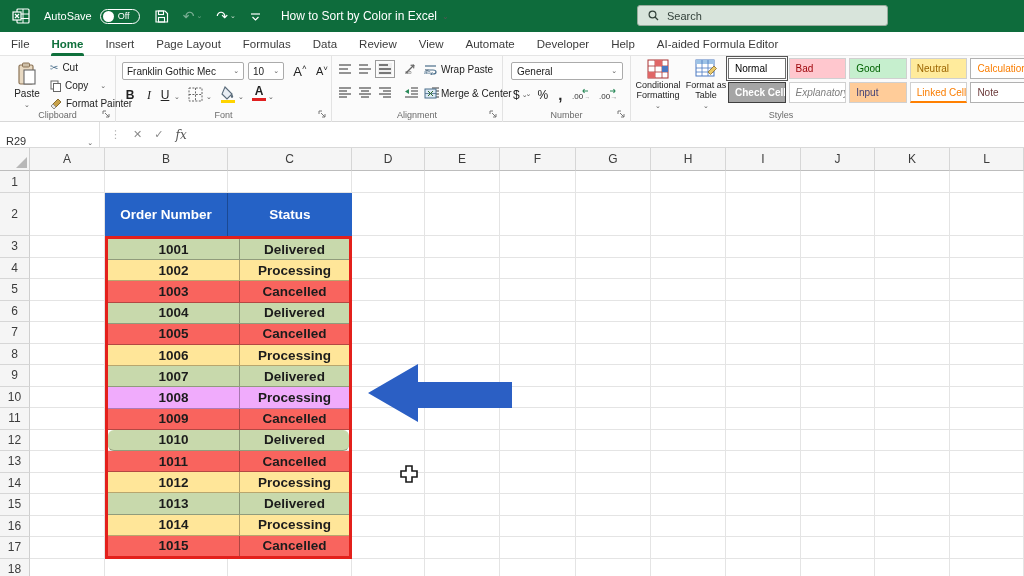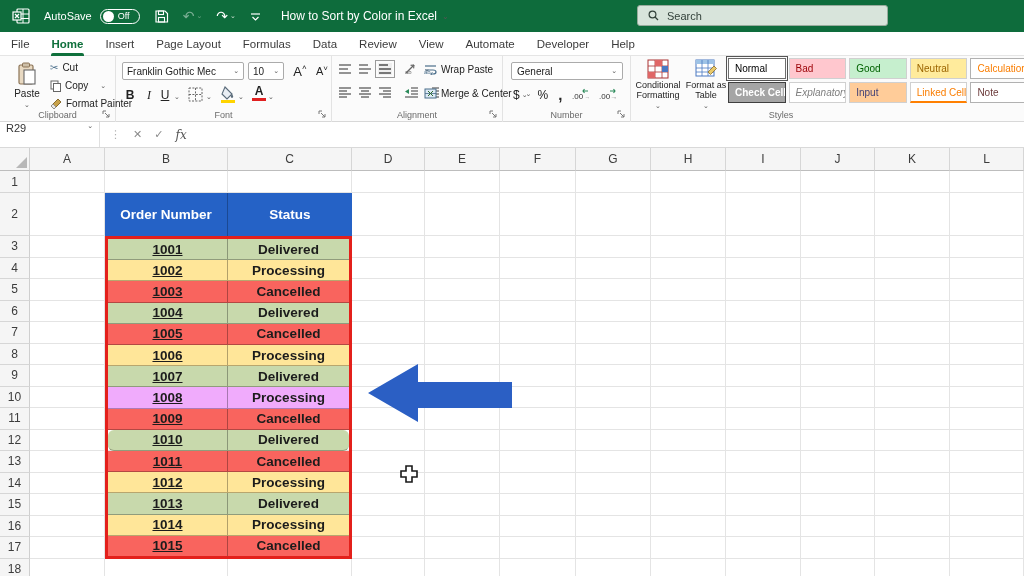--- a/index.html
+++ b/index.html
@@ -76,21 +76,21 @@
   .cf-btn { position:absolute; width:50px; top:3px; display:flex; flex-direction:column; align-items:center;
     gap:1px; font-size:9px; color:#222; text-align:center; line-height:1.15; }
   .style-gallery { position:absolute; left:97px; top:2px; width:300px; }
   .sg-row { display:flex; gap:3px; margin-bottom:3px; }
   .sg-cell { width:68px; height:21px; font-size:10px; display:flex; align-items:center; padding-left:6px;
     border:1px solid #d0d0d0; background:#fff; white-space:nowrap; overflow:hidden; cursor:default; }
 
   
   .formulabar { position:absolute; left:0; top:122px; width:1024px; height:26px; background:#ffffff;
     border-bottom:1px solid #d9d9d9; display:flex; align-items:center; }
-  .namebox { width:100px; height:100%; border-right:1px solid #e0e0e0; display:flex; align-items:flex-start;
+  .namebox { width:100px; height:100%; border-right:1px solid #e0e0e0; display:flex; align-items:flex-end;
     justify-content:space-between; padding:0 6px; font-size:11px; color:#333; }
   .fb-icons { display:flex; align-items:center; gap:12px; padding:0 10px; color:#8a8a8a; font-size:11px; }
   .fx { font-family:"DejaVu Serif", serif; font-style:italic; color:#555; font-size:12px; }
   .fb-input { flex:1; height:100%; }
 
   
   .grid { position:absolute; left:0; top:148px; width:1024px; height:428px; background:#fff; }
   .colheads { display:flex; height:23px; }
   .corner { width:30px; height:23px; background:#f5f5f5; border-right:1px solid #cfcfcf;
     border-bottom:1px solid #bdbdbd; position:relative; }
@@ -106,21 +106,21 @@
   
   .sheet-table-header { position:absolute; left:105px; top:193px; width:247px; height:43px; display:flex; }
   .sth-cell { height:100%; display:flex; align-items:center; justify-content:center; color:#fff;
     font-weight:bold; font-size:13.5px; }
   .sheet-table-body { position:absolute; left:105px; top:236px; width:247px; height:323px;
     display:flex; flex-direction:column; }
   .str-row { flex:1; display:flex; border-bottom:1px solid rgba(0,0,0,0.28); }
   .str-row:last-child { border-bottom:none; }
   .str-cell { display:flex; align-items:center; justify-content:center; font-weight:bold; font-size:13.5px;
     color:#1c1c1c; }
-  .str-cell.c1 { width:120px; border-right:1px solid rgba(0,0,0,0.3);text-decoration:underline; }
+  .str-cell.c1 { width:132px; border-right:1px solid rgba(0,0,0,0.3); }
   .str-cell.c2 { flex:1; }
 
   .arrow-wrap { position:absolute; left:368px; top:364px; }
   .cursor-wrap { position:absolute; left:400px; top:465px; }
 </style>
 </head>
 <body>
 
 <div class="titlebar">
   <span class="tb-item excel-icon">
@@ -177,20 +177,21 @@
     <div class="tab active">Home</div>
     <div class="tab">Insert</div>
     <div class="tab">Page Layout</div>
     <div class="tab">Formulas</div>
     <div class="tab">Data</div>
     <div class="tab">Review</div>
     <div class="tab">View</div>
     <div class="tab">Automate</div>
     <div class="tab">Developer</div>
     <div class="tab">Help</div>
+    <div class="tab">AI-aided Formula Editor</div>
   </div>
 
 <div class="ribbon">
 
   <div class="rgroup g-clip">
     <div class="paste-btn">
       <svg width="22" height="24" viewBox="0 0 22 24">
         <rect x="3" y="3" width="14" height="19" rx="1.5" fill="#e8d9c2" stroke="#8b7355" stroke-width="1.2"></rect>
         <rect x="6.5" y="1" width="7" height="4" rx="1" fill="#cdbfa8" stroke="#8b7355" stroke-width="1"></rect>
         <rect x="8" y="8" width="11" height="14" fill="#fff" stroke="#666" stroke-width="1.1"></rect>

